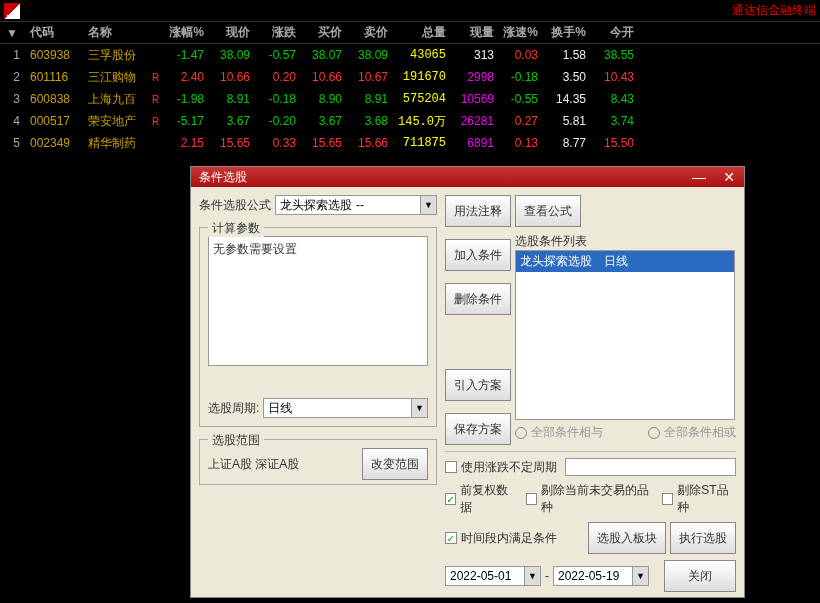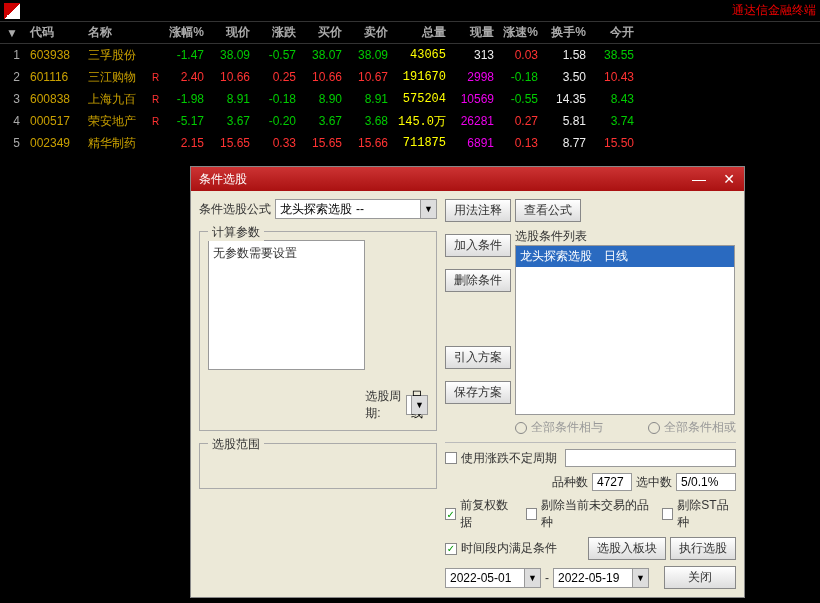--- a/index.html
+++ b/index.html
@@ -26,21 +26,21 @@
 .dialog { position:absolute; left:190px; top:166px; width:555px; height:432px; background:#ece9d8; border:1px solid #888; box-shadow:2px 2px 6px rgba(0,0,0,.6); display:flex; flex-direction:column; }
 .titlebar { height:24px; background:linear-gradient(#c33,#a11); color:#fff; display:flex; align-items:center; padding-left:8px; }
 .titlebar-text { flex:1; }
 .titlebar-btn { width:30px; height:20px; text-align:center; color:#fff; cursor:pointer; font-size:14px; line-height:20px; }
 .dlg-body { padding:8px; flex:1; display:flex; gap:8px; }
 .dlg-panel { display:flex; flex-direction:column; gap:6px; }
 .row-inline { display:flex; align-items:center; gap:4px; }
 .lbl { color:#333; }
 .combo { height:20px; border:1px solid #999; background:#fff; display:flex; align-items:center; padding:0 4px; position:relative; }
 .combo .arrow { position:absolute; right:0; top:0; width:16px; height:100%; background:#ddd; border-left:1px solid #999; display:flex; align-items:center; justify-content:center; font-size:9px; }
-.btn { height:23px; min-width:60px; padding:0 8px; background:linear-gradient(#fff,#ddd); border:1px solid #888; cursor:pointer; display:flex; align-items:center; justify-content:center; color:#333; }
+.btn { height:32px; min-width:60px; padding:0 8px; background:linear-gradient(#fff,#ddd); border:1px solid #888; cursor:pointer; display:flex; align-items:center; justify-content:center; color:#333; }
 .fieldset { border:1px solid #aaa; padding:8px; position:relative; margin-top:6px; }
 .legend { position:absolute; top:-8px; left:8px; background:#ece9d8; padding:0 4px; color:#333; }
 .textbox { border:1px solid #999; background:#fff; width:100%; height:130px; padding:4px; color:#333; }
 .listbox { border:1px solid #999; background:#fff; width:220px; height:170px; }
 .list-item { background:#2a6ac0; color:#fff; padding:2px 4px; display:flex; gap:12px; }
 .radio { width:12px; height:12px; border:1px solid #888; border-radius:50%; display:inline-block; vertical-align:middle; }
 .check { width:12px; height:12px; border:1px solid #888; background:#fff; display:inline-flex; align-items:center; justify-content:center; font-size:10px; color:#090; }
 .txtinp { border:1px solid #999; background:#fff; height:18px; padding:0 4px; display:flex; align-items:center; }
 .red-text{color:#c00;}
 .gray{color:#999;}
@@ -87,21 +87,21 @@
         <span class="cell c-turn white">1.58</span>
         <span class="cell c-open green">38.55</span>
       </div>
       <div class="row">
         <span class="cell c-idx white">2</span>
         <span class="cell c-code ">601116</span>
         <span class="cell c-name ">三江购物</span>
         <span class="cell c-r red">R</span>
         <span class="cell c-chgp red">2.40</span>
         <span class="cell c-price red">10.66</span>
-        <span class="cell c-chg red">0.25</span>
+        <span class="cell c-chg red">0.20</span>
         <span class="cell c-bid red">10.66</span>
         <span class="cell c-ask red">10.67</span>
         <span class="cell c-vol yellow">191670</span>
         <span class="cell c-nvol magenta">2998</span>
         <span class="cell c-spd green">-0.18</span>
         <span class="cell c-turn white">3.50</span>
         <span class="cell c-open red">10.43</span>
       </div>
       <div class="row">
         <span class="cell c-idx white">3</span>
@@ -164,33 +164,37 @@
 
     <div class="dlg-panel" style="width:238px;">
       <div class="row-inline">
         <span class="lbl">条件选股公式</span>
         <div class="combo" style="flex:1;">
           <span>龙头探索选股</span>
           <span style="margin-left:4px;">--</span>
           <span class="arrow">▼</span>
         </div>
       </div>
-      <div class="fieldset" style="height:200px;display:flex;flex-direction:row;">
+      <div class="fieldset" style="height:200px;display:flex;flex-direction:column;">
         <span class="legend">计算参数</span>
         <div class="textbox">无参数需要设置</div>
         <div class="row-inline" style="margin-top:auto;">
           <span class="lbl">选股周期:</span>
           <div class="combo" style="flex:1;">
             <span>日线</span>
             <span class="arrow">▼</span>
           </div>
         </div>
       </div>
       <div class="fieldset" style="height:46px;">
         <span class="legend">选股范围</span>
+        <div class="row-inline">
+          <span class="lbl" style="flex:1;">上证A股 深证A股</span>
+          <div class="btn">改变范围</div>
+        </div>
       </div>
     </div>
 
     <div class="dlg-panel" style="flex:1;">
       <div class="row-inline">
         <div class="btn">用法注释</div>
         <div class="btn">查看公式</div>
       </div>
       <div class="row-inline" style="align-items:flex-start;">
         <div class="dlg-panel" style="gap:12px;padding-top:6px;">
@@ -217,30 +221,20 @@
           </div>
         </div>
       </div>
 
       <div style="border-top:1px solid #bbb;padding-top:6px;display:flex;flex-direction:column;gap:6px;">
         <div class="row-inline">
           <span class="check"></span>
           <span class="lbl">使用涨跌不定周期</span>
           <div class="txtinp" style="flex:1;margin-left:4px;"></div>
         </div>
-        <div class="row-inline" style="justify-content:flex-end;gap:4px;">
-          <span class="lbl">品种数</span>
-          <div class="txtinp" style="width:40px;">
-              <span>4727</span>
-            </div>
-          <span class="lbl">选中数</span>
-          <div class="txtinp" style="width:60px;">
-              <span>5/0.1%</span>
-            </div>
-        </div>
         <div class="row-inline">
           <span class="check">✓</span>
           <span class="lbl">前复权数据</span>
           <span class="check" style="margin-left:6px;"></span>
           <span class="lbl">剔除当前未交易的品种</span>
           <span class="check" style="margin-left:6px;"></span>
           <span class="lbl">剔除ST品种</span>
         </div>
         <div class="row-inline">
           <span class="check">✓</span>

